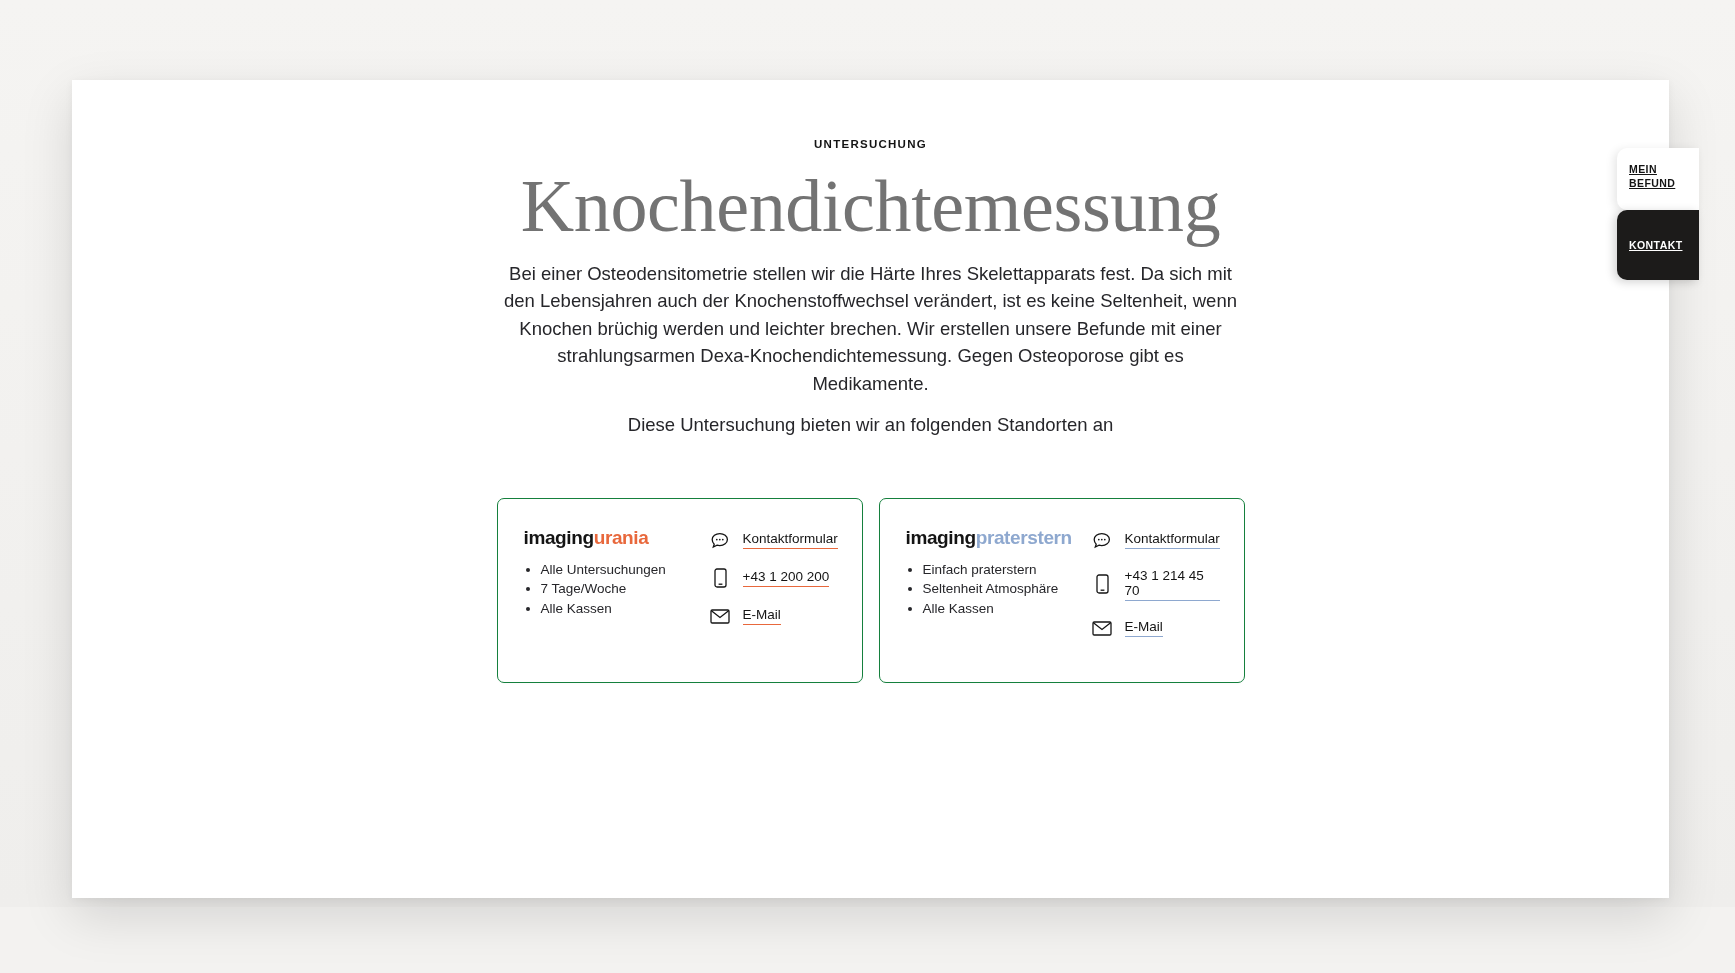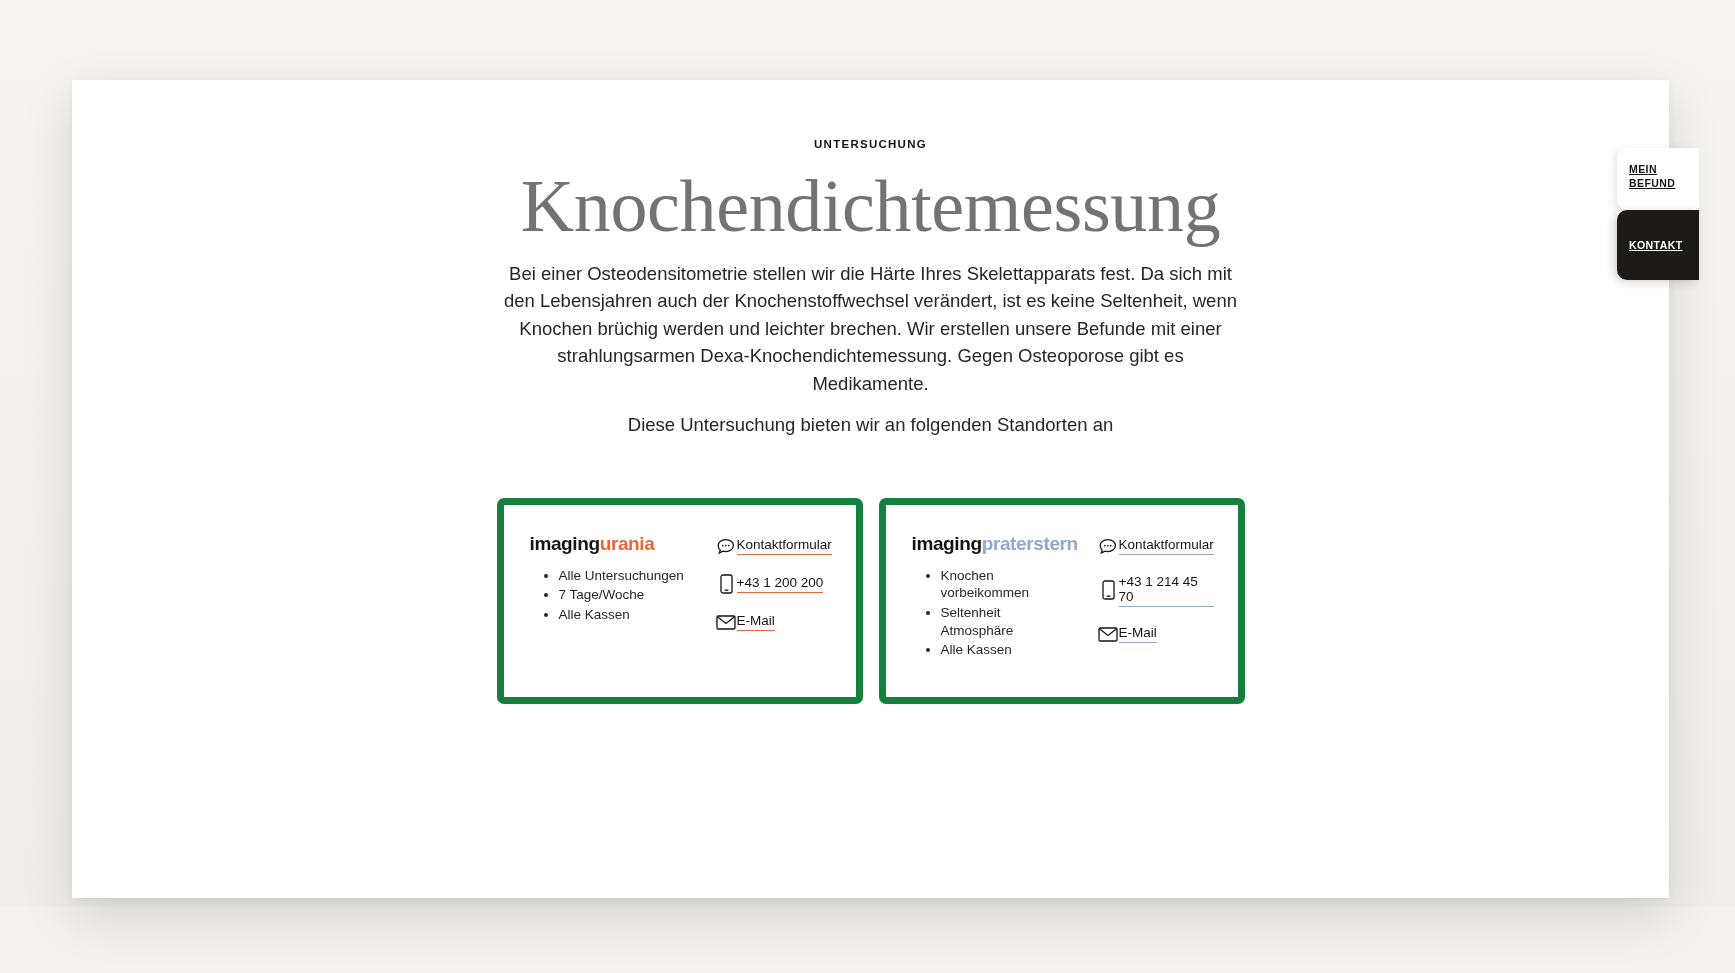--- a/index.html
+++ b/index.html
@@ -111,21 +111,21 @@
   
   .cards {
     display: flex;
     justify-content: center;
     gap: 16px;
     margin-top: 62px;
   }
   .card {
     width: 366px;
     min-height: 180px;
-    border: 7px solid #15803d;
+    border: 1px solid #15803d;
     border-radius: 7px;
     background: #fff;
     padding: 28px 26px 26px 26px;
     display: flex;
     gap: 18px;
     text-align: left;
     box-shadow: 0 1px 2px rgba(0,0,0,0.02);
   }
   .card-left { width: 168px; flex: 0 0 168px; }
   .card-right { flex: 1; padding-top: 3px; }
@@ -135,34 +135,35 @@
     font-weight: bold;
     letter-spacing: -0.02em;
     margin-bottom: 12px;
     white-space: nowrap;
   }
   .brand .b-dark { color: #141414; }
   .brand .b-urania { color: #e8683c; }
   .brand .b-praterstern { color: #8ea8cf; }
 
   ul.features {
-    margin: 12px;
+    margin: 0;
     padding-left: 17px;
     list-style: disc;
   }
   ul.features li {
     font-size: 13.5px;
     line-height: 1.31;
     color: #26262a;
     margin-bottom: 2px;
   }
 
   .contact-row {
     display: flex;
     align-items: center;
+    gap: 12px;
     margin-bottom: 17px;
   }
   .contact-row .ic {
     width: 21px;
     height: 21px;
     flex: 0 0 21px;
     display: flex;
     align-items: center;
     justify-content: center;
     color: #141414;
@@ -235,21 +236,21 @@
             </div>
           </div>
         </div>
 
         <div class="card">
           <div class="card-left">
             <div class="brand">
               <span class="b-dark">imaging</span><span class="b-praterstern">praterstern</span>
             </div>
             <ul class="features">
-              <li>Knochen vorbeikommen</li>
+              <li>Einfach praterstern</li>
               <li>Seltenheit Atmosphäre</li>
               <li>Alle Kassen</li>
             </ul>
           </div>
           <div class="card-right">
             <div class="contact-row">
               <span class="ic">
                 <svg width="19" height="17" viewBox="0 0 19 17" fill="none" stroke="#141414" stroke-width="1.3">
                   <path d="M1.2 7.6c0-3.3 3.4-6 7.6-6s7.6 2.7 7.6 6-3.4 6-7.6 6c-1 0-2-.1-2.8-.4L2.3 15l.9-2.8C1.9 11 1.2 9.4 1.2 7.6z"></path>
                   <circle cx="5.8" cy="7.6" r="0.85" fill="#141414" stroke="none"></circle>

